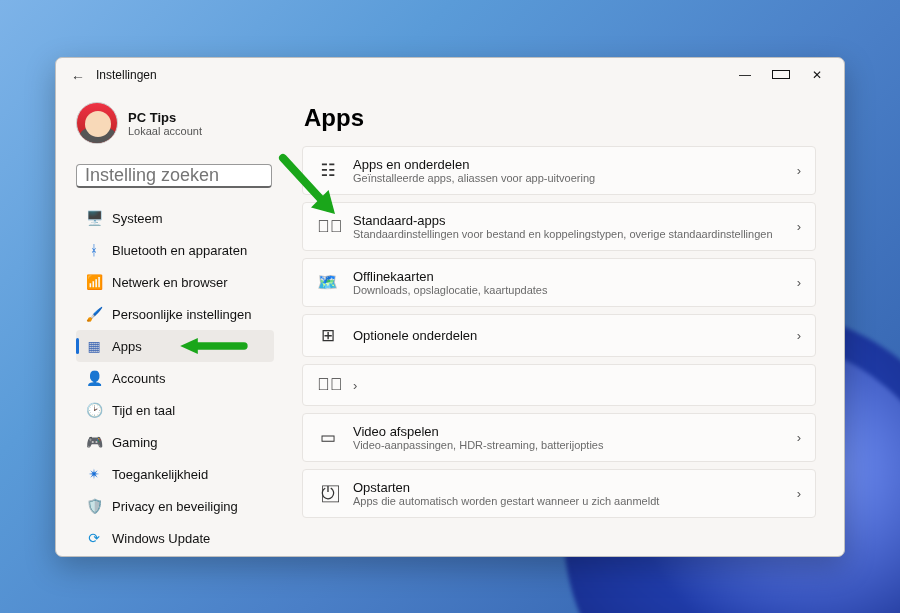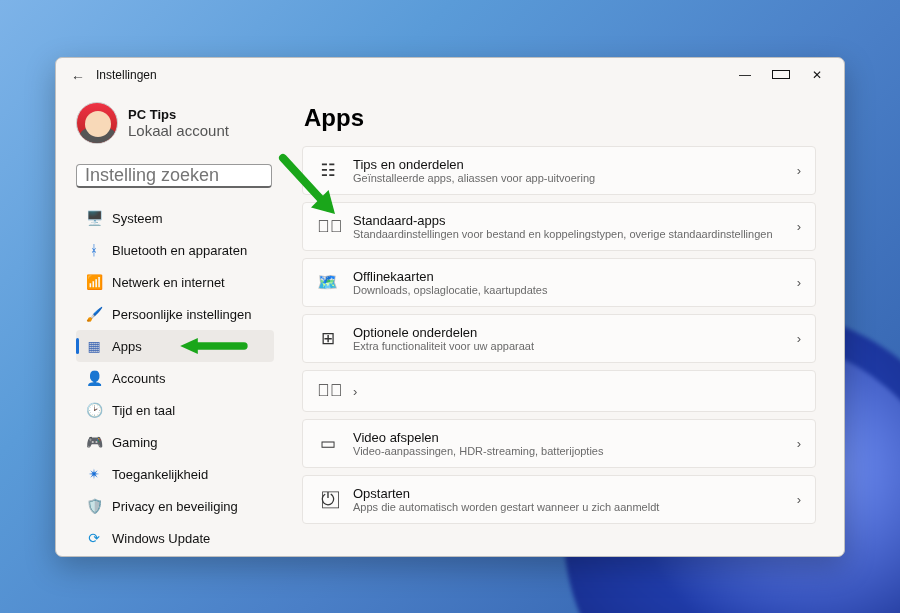--- a/index.html
+++ b/index.html
@@ -34,21 +34,21 @@
   .win-controls span { width: 18px; text-align: center; color: #111; font-size: 12px; cursor:pointer;}
   .maxbox { display:inline-block; width:9px;height:9px;border:1px solid #111; }
   .closex {font-size:14px;}
   .body { flex: 1; display: flex; overflow: hidden; }
   .sidebar { width: 228px; padding: 8px 10px 20px 20px; display:flex; flex-direction:column; gap:4px;}
   .user { display:flex; align-items:center; gap:10px; margin-bottom:10px; margin-top:2px;}
   .avatar { width:42px;height:42px;border-radius:50%;background:linear-gradient(#e34,#b22);position:relative;overflow:hidden;border:1px solid #ccc;}
   .avatar::after{content:"";position:absolute;left:8px;top:8px;width:26px;height:26px;border-radius:50%;background:#f8d9b8;}
   .avatar::before{content:"";position:absolute;left:2px;bottom:-5px;width:38px;height:20px;background:#555;border-radius:10px 10px 0 0;}
   .user-name{font-size:13px;font-weight:600;color:#111;}
-  .user-sub{font-size:15px;color:#555;}
+  .user-sub{font-size:11px;color:#555;}
   .search {
     display:flex; align-items:center; justify-content:space-between;
     border:1px solid #999; border-bottom:2px solid #666; border-radius:4px;
     background:#fff; height:30px; padding:0 8px; margin:6px 2px 10px 0;
   }
   .search input{border:none;outline:none;font-size:18px;flex:1;background:transparent;}
   .search .mag{font-size:13px;color:#444;}
   .nav { display:flex; flex-direction:column; gap:0px; }
   .nav-item {
     display:flex; align-items:center; gap:10px; height:32px; padding:0 10px;
@@ -114,21 +114,21 @@
           <div class="nav-item">
             <span class="nav-ico">🖥️</span>
             <span>Systeem</span>
           </div>
           <div class="nav-item">
             <span class="nav-ico" style="color: rgb(26, 111, 214);">ᚼ</span>
             <span>Bluetooth en apparaten</span>
           </div>
           <div class="nav-item">
             <span class="nav-ico" style="color: rgb(26, 127, 214);">📶</span>
-            <span>Netwerk en internet</span>
+            <span>Netwerk en browser</span>
           </div>
           <div class="nav-item">
             <span class="nav-ico">🖌️</span>
             <span>Persoonlijke instellingen</span>
           </div>
           <div class="nav-item selected">
             <span class="nav-ico" style="color: rgb(58, 100, 179);">▦</span>
             <span>Apps</span>
           </div>
           <div class="nav-item">
@@ -157,21 +157,21 @@
           </div>
         </div>
     </div>
 
     <div class="main">
       <h1>Apps</h1>
       <div id="cards">
           <div class="card">
             <div class="card-ico">☷</div>
             <div class="card-body">
-              <div class="card-title">Tips en onderdelen</div>
+              <div class="card-title">Apps en onderdelen</div>
               <div class="card-sub">Geïnstalleerde apps, aliassen voor app-uitvoering</div>
             </div>
             <div class="chev">›</div>
           </div>
           <div class="card">
             <div class="card-ico">✔⃞</div>
             <div class="card-body">
               <div class="card-title">Standaard-apps</div>
               <div class="card-sub">Standaardinstellingen voor bestand en koppelingstypen, overige standaardinstellingen</div>
             </div>
@@ -182,21 +182,20 @@
             <div class="card-body">
               <div class="card-title">Offlinekaarten</div>
               <div class="card-sub">Downloads, opslaglocatie, kaartupdates</div>
             </div>
             <div class="chev">›</div>
           </div>
           <div class="card">
             <div class="card-ico">⊞</div>
             <div class="card-body">
               <div class="card-title">Optionele onderdelen</div>
-              <div class="card-sub">Extra functionaliteit voor uw apparaat</div>
             </div>
             <div class="chev">›</div>
           </div>
           <div class="card">
             <div class="card-ico">↗⃞</div>
             <div class="chev">›</div>
           </div>
           <div class="card">
             <div class="card-ico">▭</div>
             <div class="card-body">

